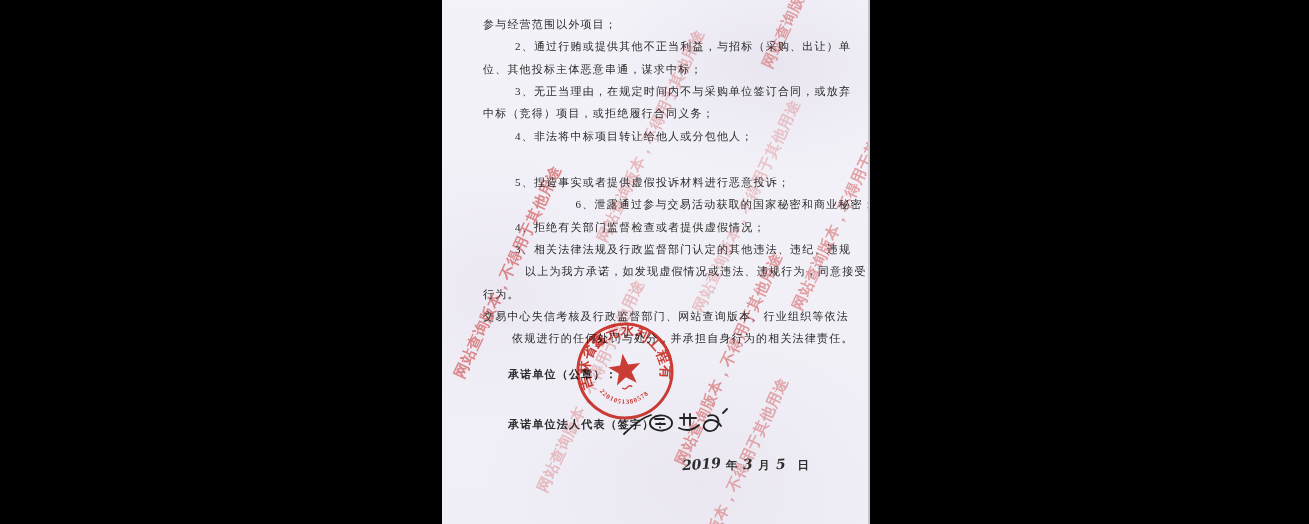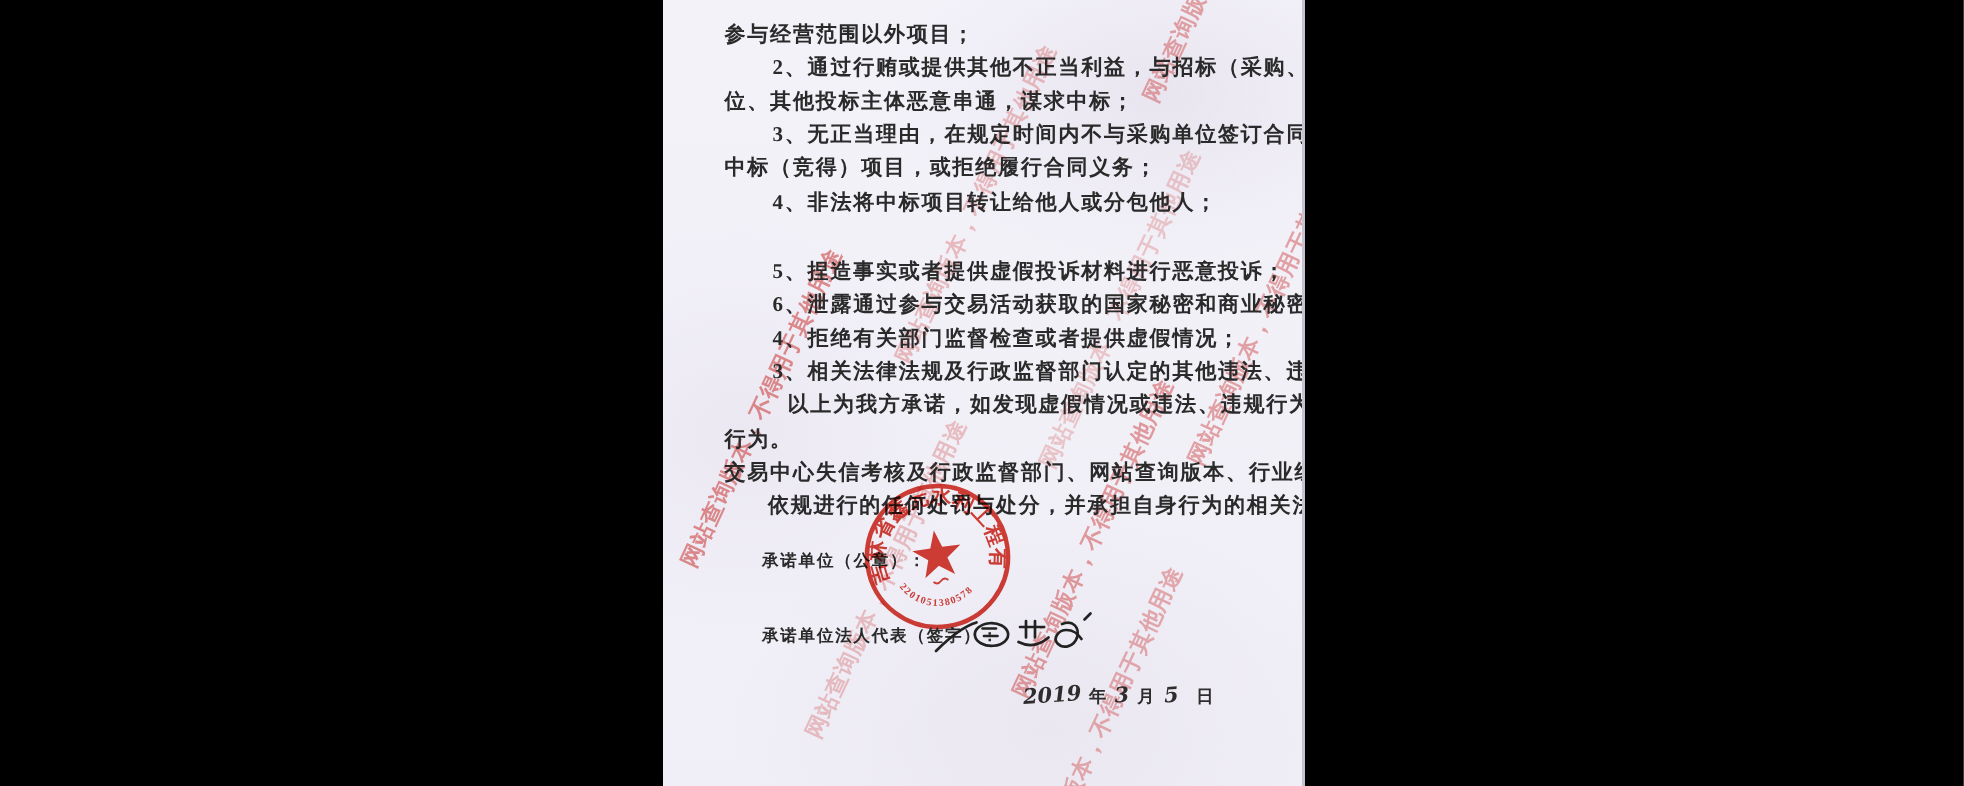--- a/index.html
+++ b/index.html
@@ -19,21 +19,21 @@
   }
   .wm{
     position:absolute;white-space:nowrap;color:#d05252;
     font-size:15px;font-weight:600;letter-spacing:.5px;
     transform-origin:0 50%;transform:rotate(-65deg);
     pointer-events:none;
   }
   .body-text{position:absolute;left:41px;top:13px;width:392px;color:#2a2a2a;}
   .doc-line{
     height:22.35px;line-height:22.35px;white-space:nowrap;
-    font-size:14px;font-weight:700;letter-spacing:1.2px;
+    font-size:11px;font-weight:400;letter-spacing:1.2px;
   }
   .label{
     position:absolute;color:#2a2a2a;font-size:11px;font-weight:600;
     letter-spacing:1.2px;white-space:nowrap;line-height:14px;
   }
   #seal-label{left:66px;top:367px;}
   #sig-label{left:66px;top:417px;}
   .stamp{
     position:absolute;left:133px;top:321px;width:100px;height:100px;
     transform:rotate(-8deg);mix-blend-mode:multiply;opacity:.95;

